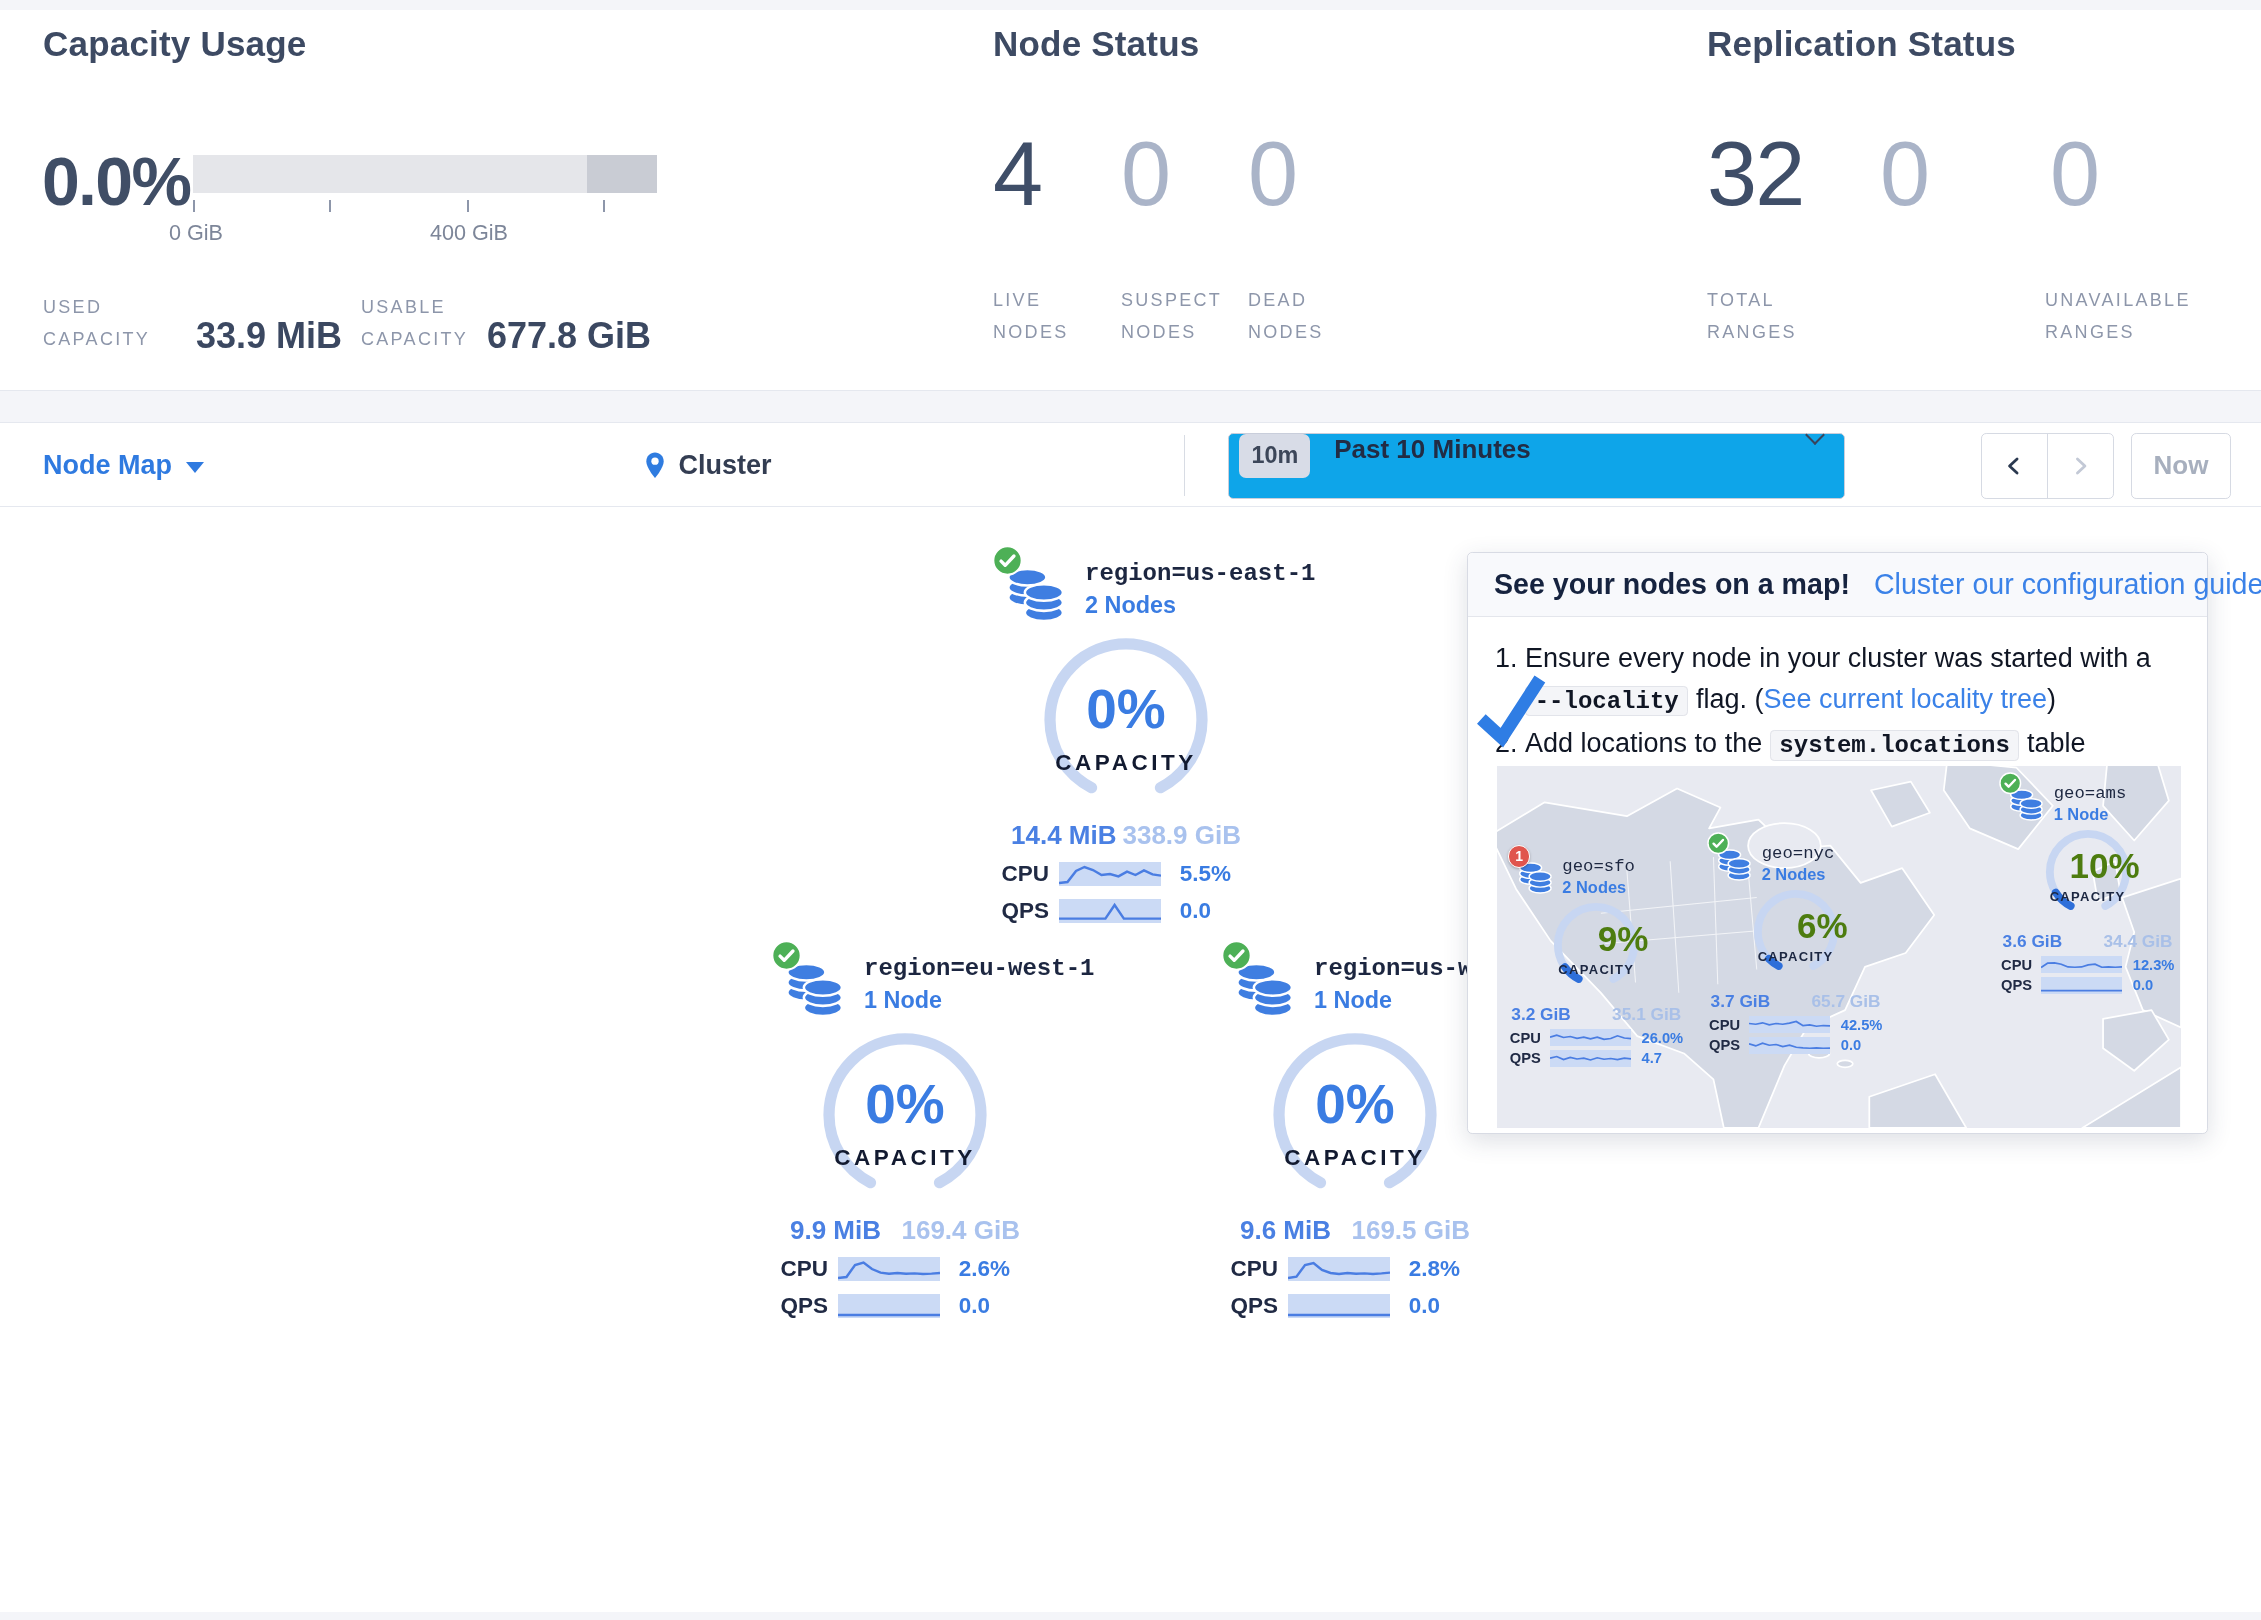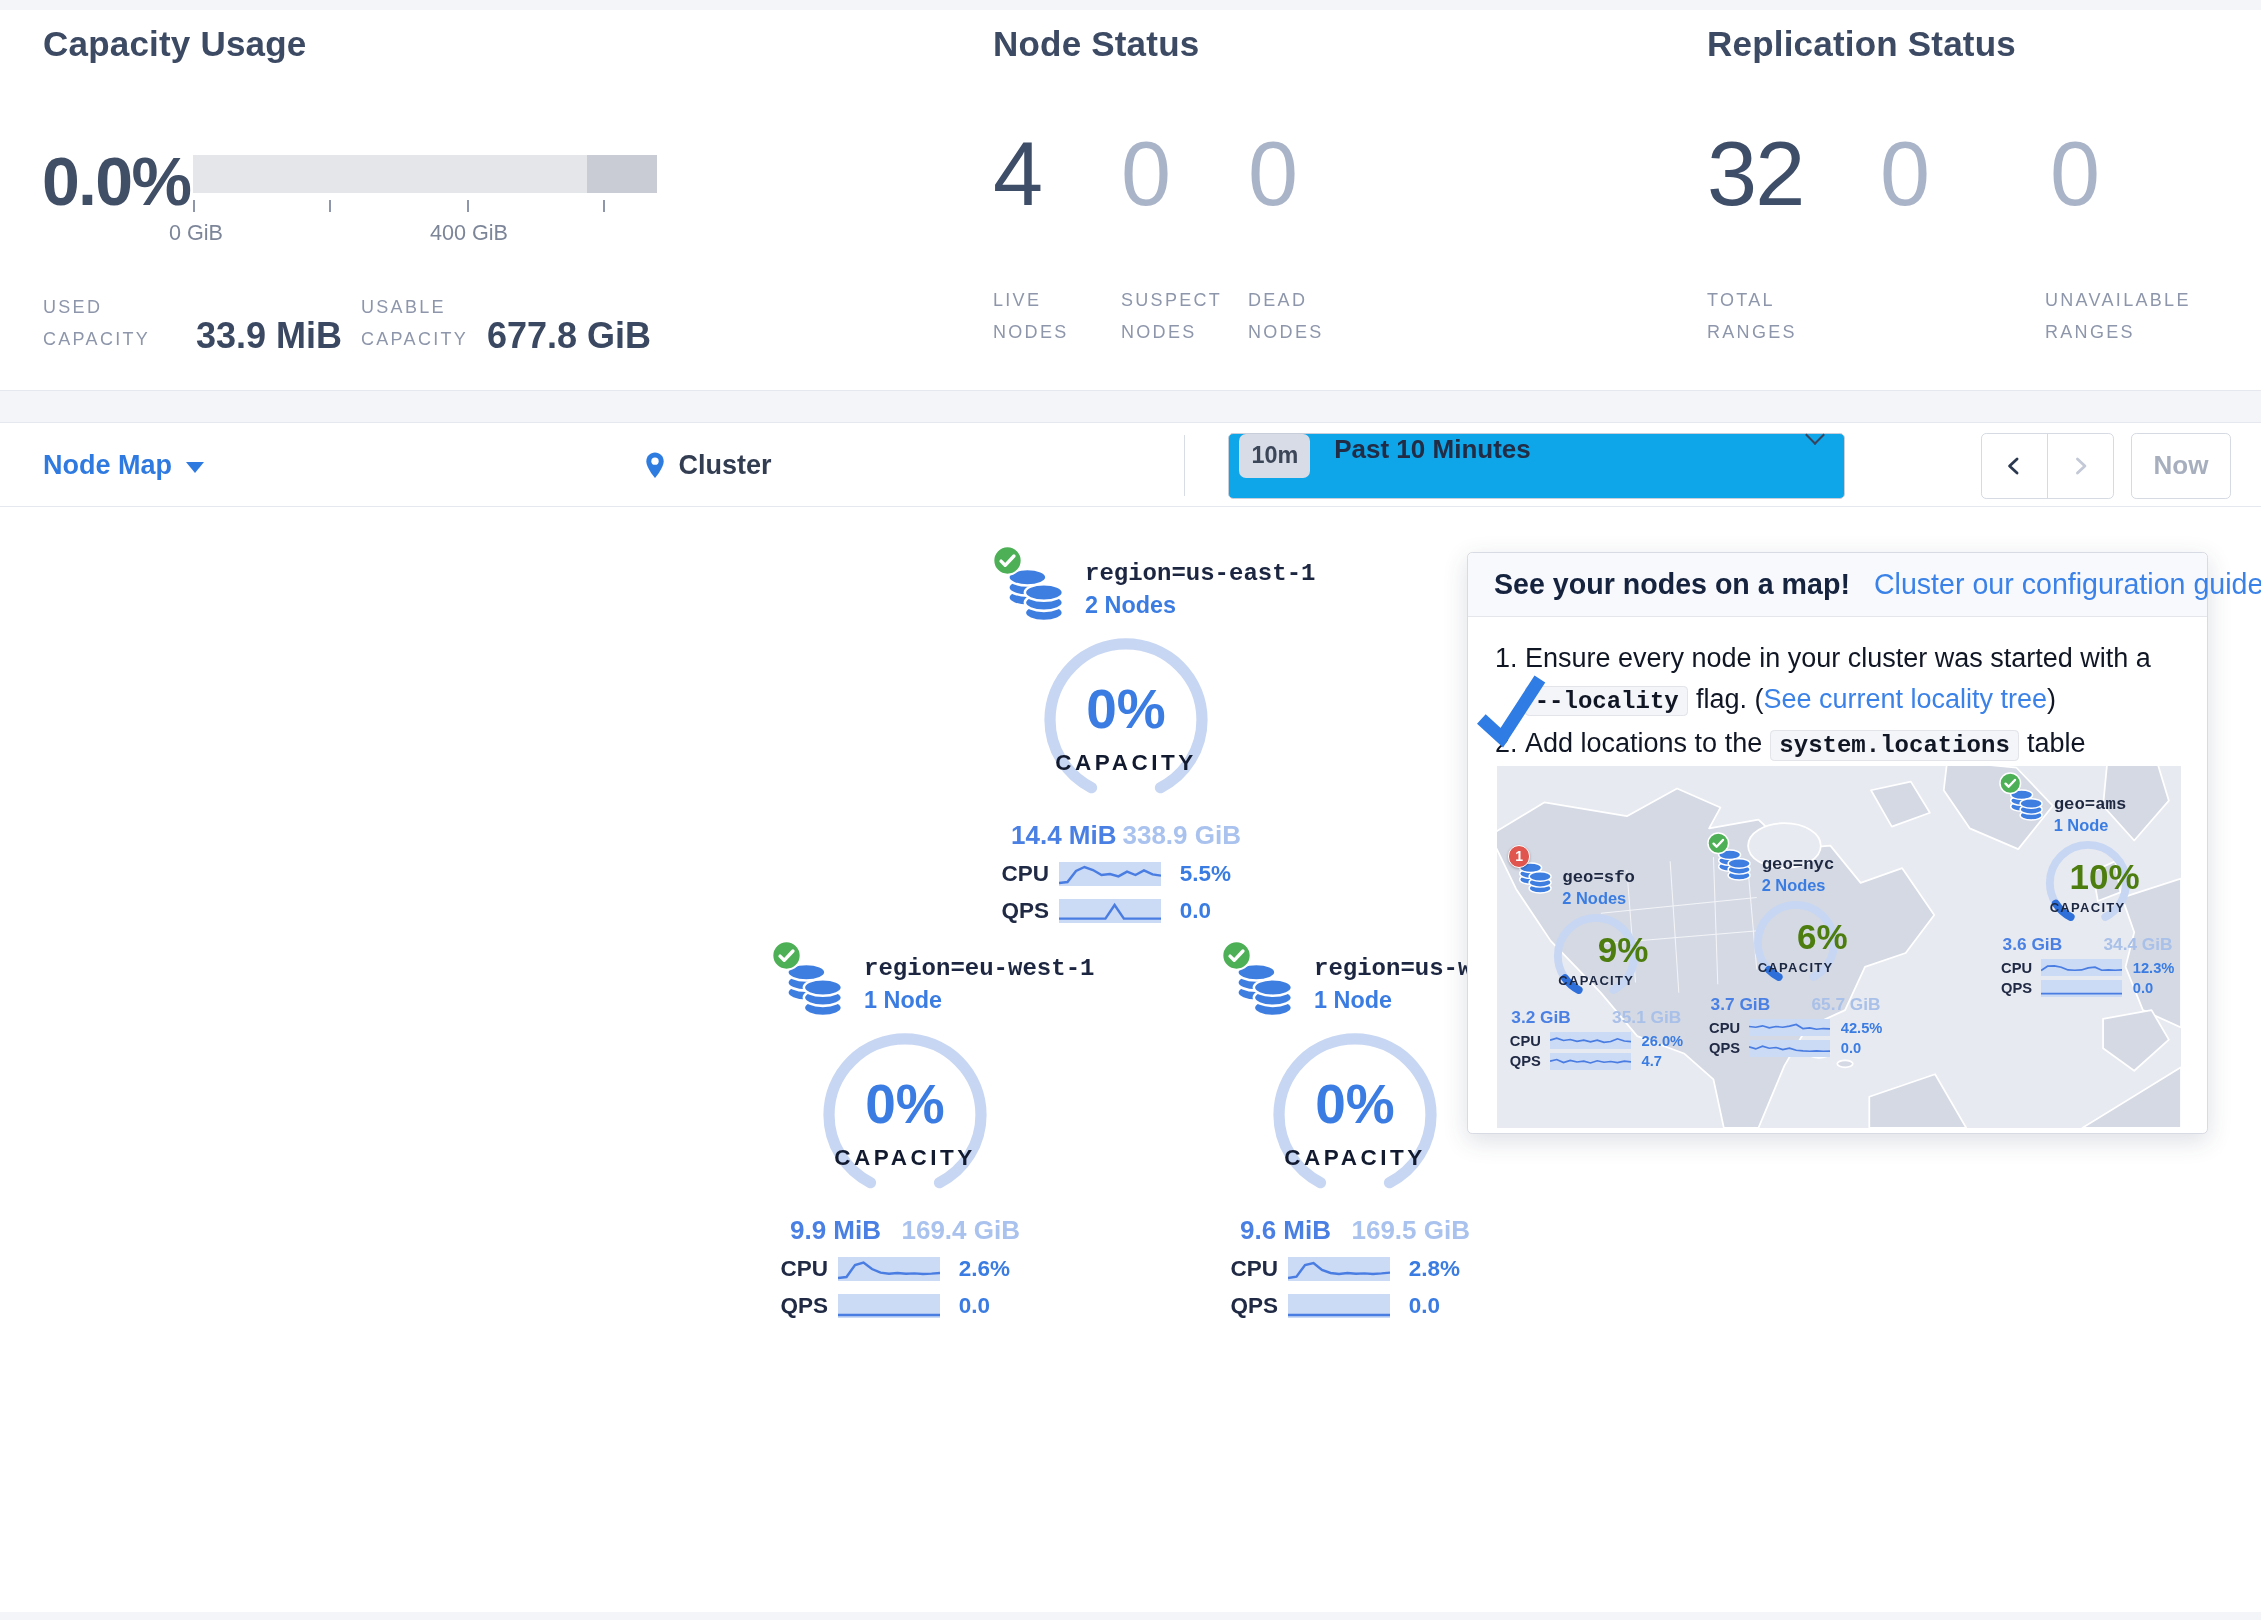--- a/index.html
+++ b/index.html
@@ -78,29 +78,29 @@
 
   
   .mini-map{position:absolute;left:28.6px;top:213px;width:684px;height:362px;overflow:hidden;background:#e8eaf1}
   .mini-map > svg.land{position:absolute;inset:0}
   .mini-node{position:absolute;width:182px;text-align:center}
   .mn-head{display:flex;align-items:flex-start;text-align:left;padding-left:10.4px;gap:8.7px}
   .mn-iconwrap{position:relative;width:38px;height:40px;flex:none}
   .mn-iconwrap .db-icon{width:38px;height:36px;margin-top:7px}
   .mn-badge{position:absolute;left:-7.8px;top:-7.8px;width:22.5px;height:22.5px}
   .warn-badge{position:absolute;left:-7.8px;top:-7.8px;width:22.5px;height:22.5px;border-radius:50%;background:#e0554d;border:1.7px solid #fff;color:#fff;font-size:14px;font-weight:700;display:flex;align-items:center;justify-content:center;box-shadow:0 0.9px 2.6px rgba(0,0,0,.25)}
-  .mn-title{font-family:"Liberation Mono",monospace;font-size:17.3px;font-weight:700;color:#1d2740;white-space:nowrap;margin-top:15px}
+  .mn-title{font-family:"Liberation Mono",monospace;font-size:17.3px;font-weight:400;color:#1d2740;white-space:nowrap;margin-top:4px}
   .mn-nodes{font-size:16.4px;font-weight:700;color:#3a7ce2;margin-top:1.7px;cursor:pointer}
   .mn-gauge{position:relative;width:104px;height:90px;margin:3.5px auto 0}
   .mn-gauge svg{position:absolute;inset:0}
   .mn-arc{fill:none;stroke:#c7d6f2;stroke-width:9;stroke-linecap:round}
   .mn-fill{fill:none;stroke:#2e6fd9;stroke-width:9;stroke-linecap:round}
   .mn-pct{position:absolute;left:0;right:0;top:19px;text-align:right;font-size:35px;font-weight:700;color:#4d7c0f}
   .mn-cap{position:absolute;left:0;right:0;top:62px;text-align:center;font-size:13px;font-weight:700;letter-spacing:1.3px;color:#1b2640}
-  .mn-values{display:flex;justify-content:space-between;width:170px;margin:6px auto 0;font-size:17.3px;font-weight:600}
+  .mn-values{display:flex;justify-content:space-between;width:170px;margin:14px auto 0;font-size:17.3px;font-weight:600}
   .mn-values .used{color:#4a80e3}
   .mn-values .total{color:#a9c0e8}
   .mn-metric{display:grid;grid-template-columns:40px 83px 1fr;align-items:center;width:173px;margin:4.3px auto 0;text-align:left}
   .mn-metric .m-label{font-size:14.7px}
   .mn-metric .spark{width:81px;height:16.4px}
   .mn-metric .m-val{font-size:14.7px;padding-left:8.7px}
 </style>
 </head>
 <body>
 

